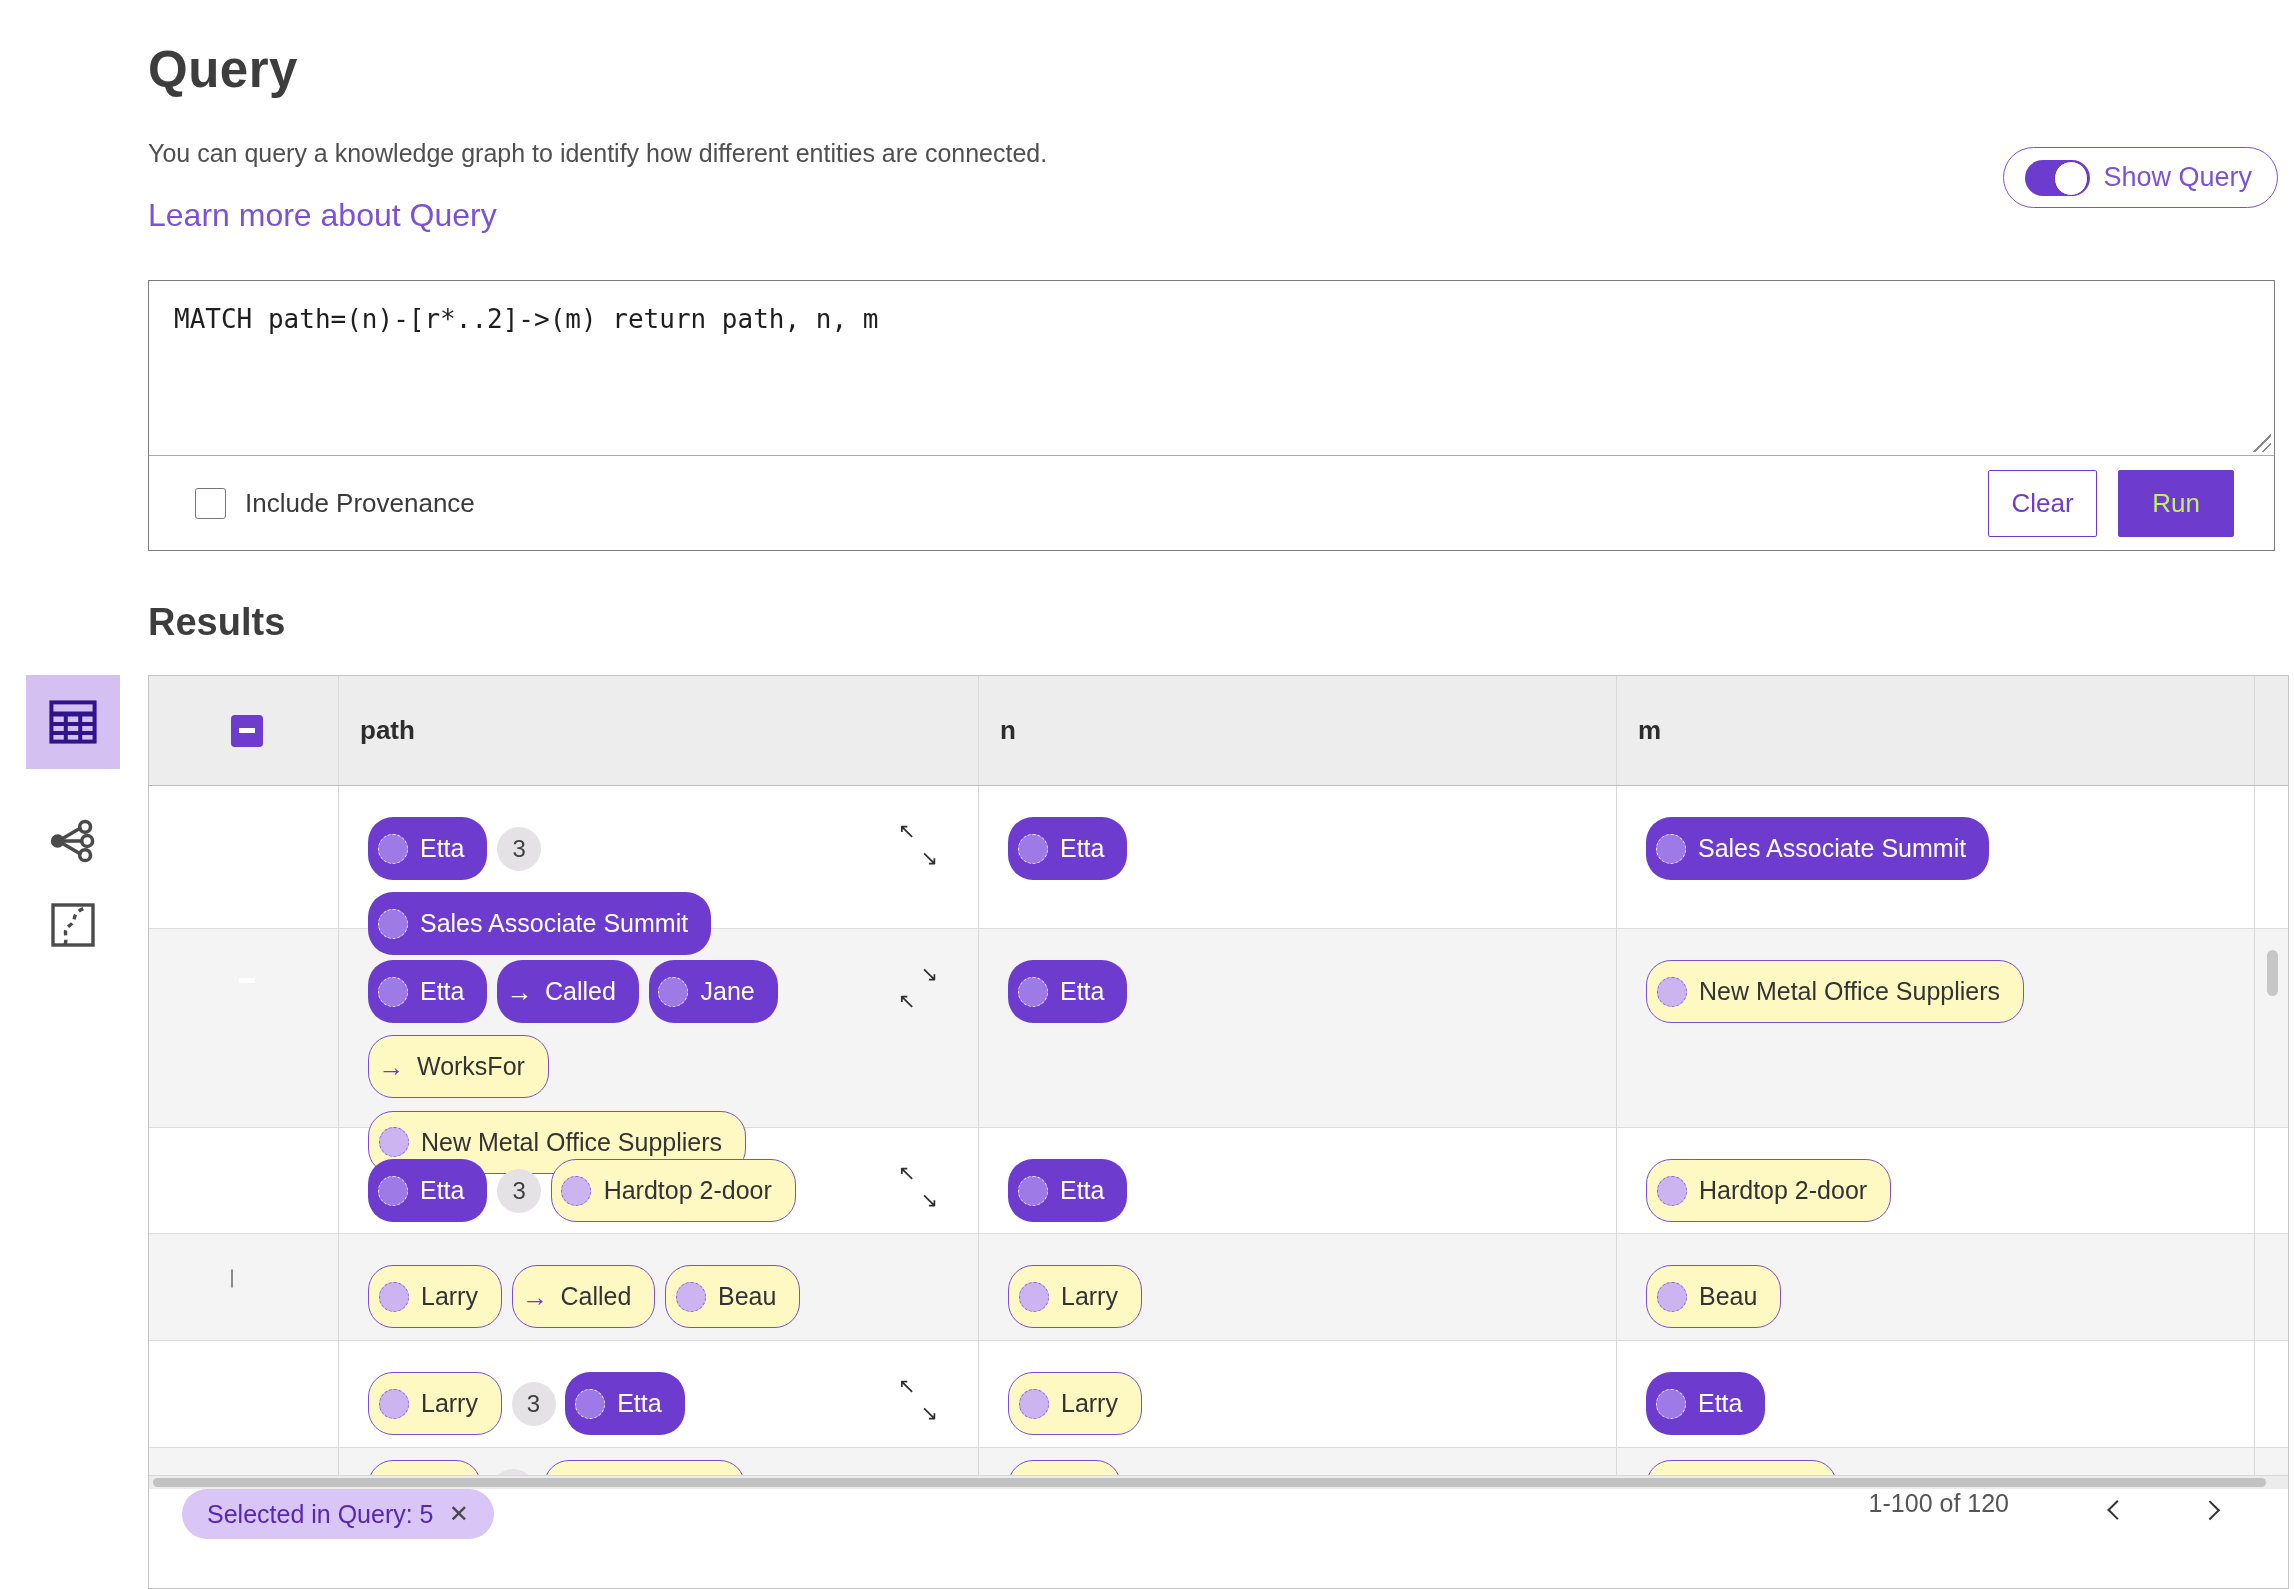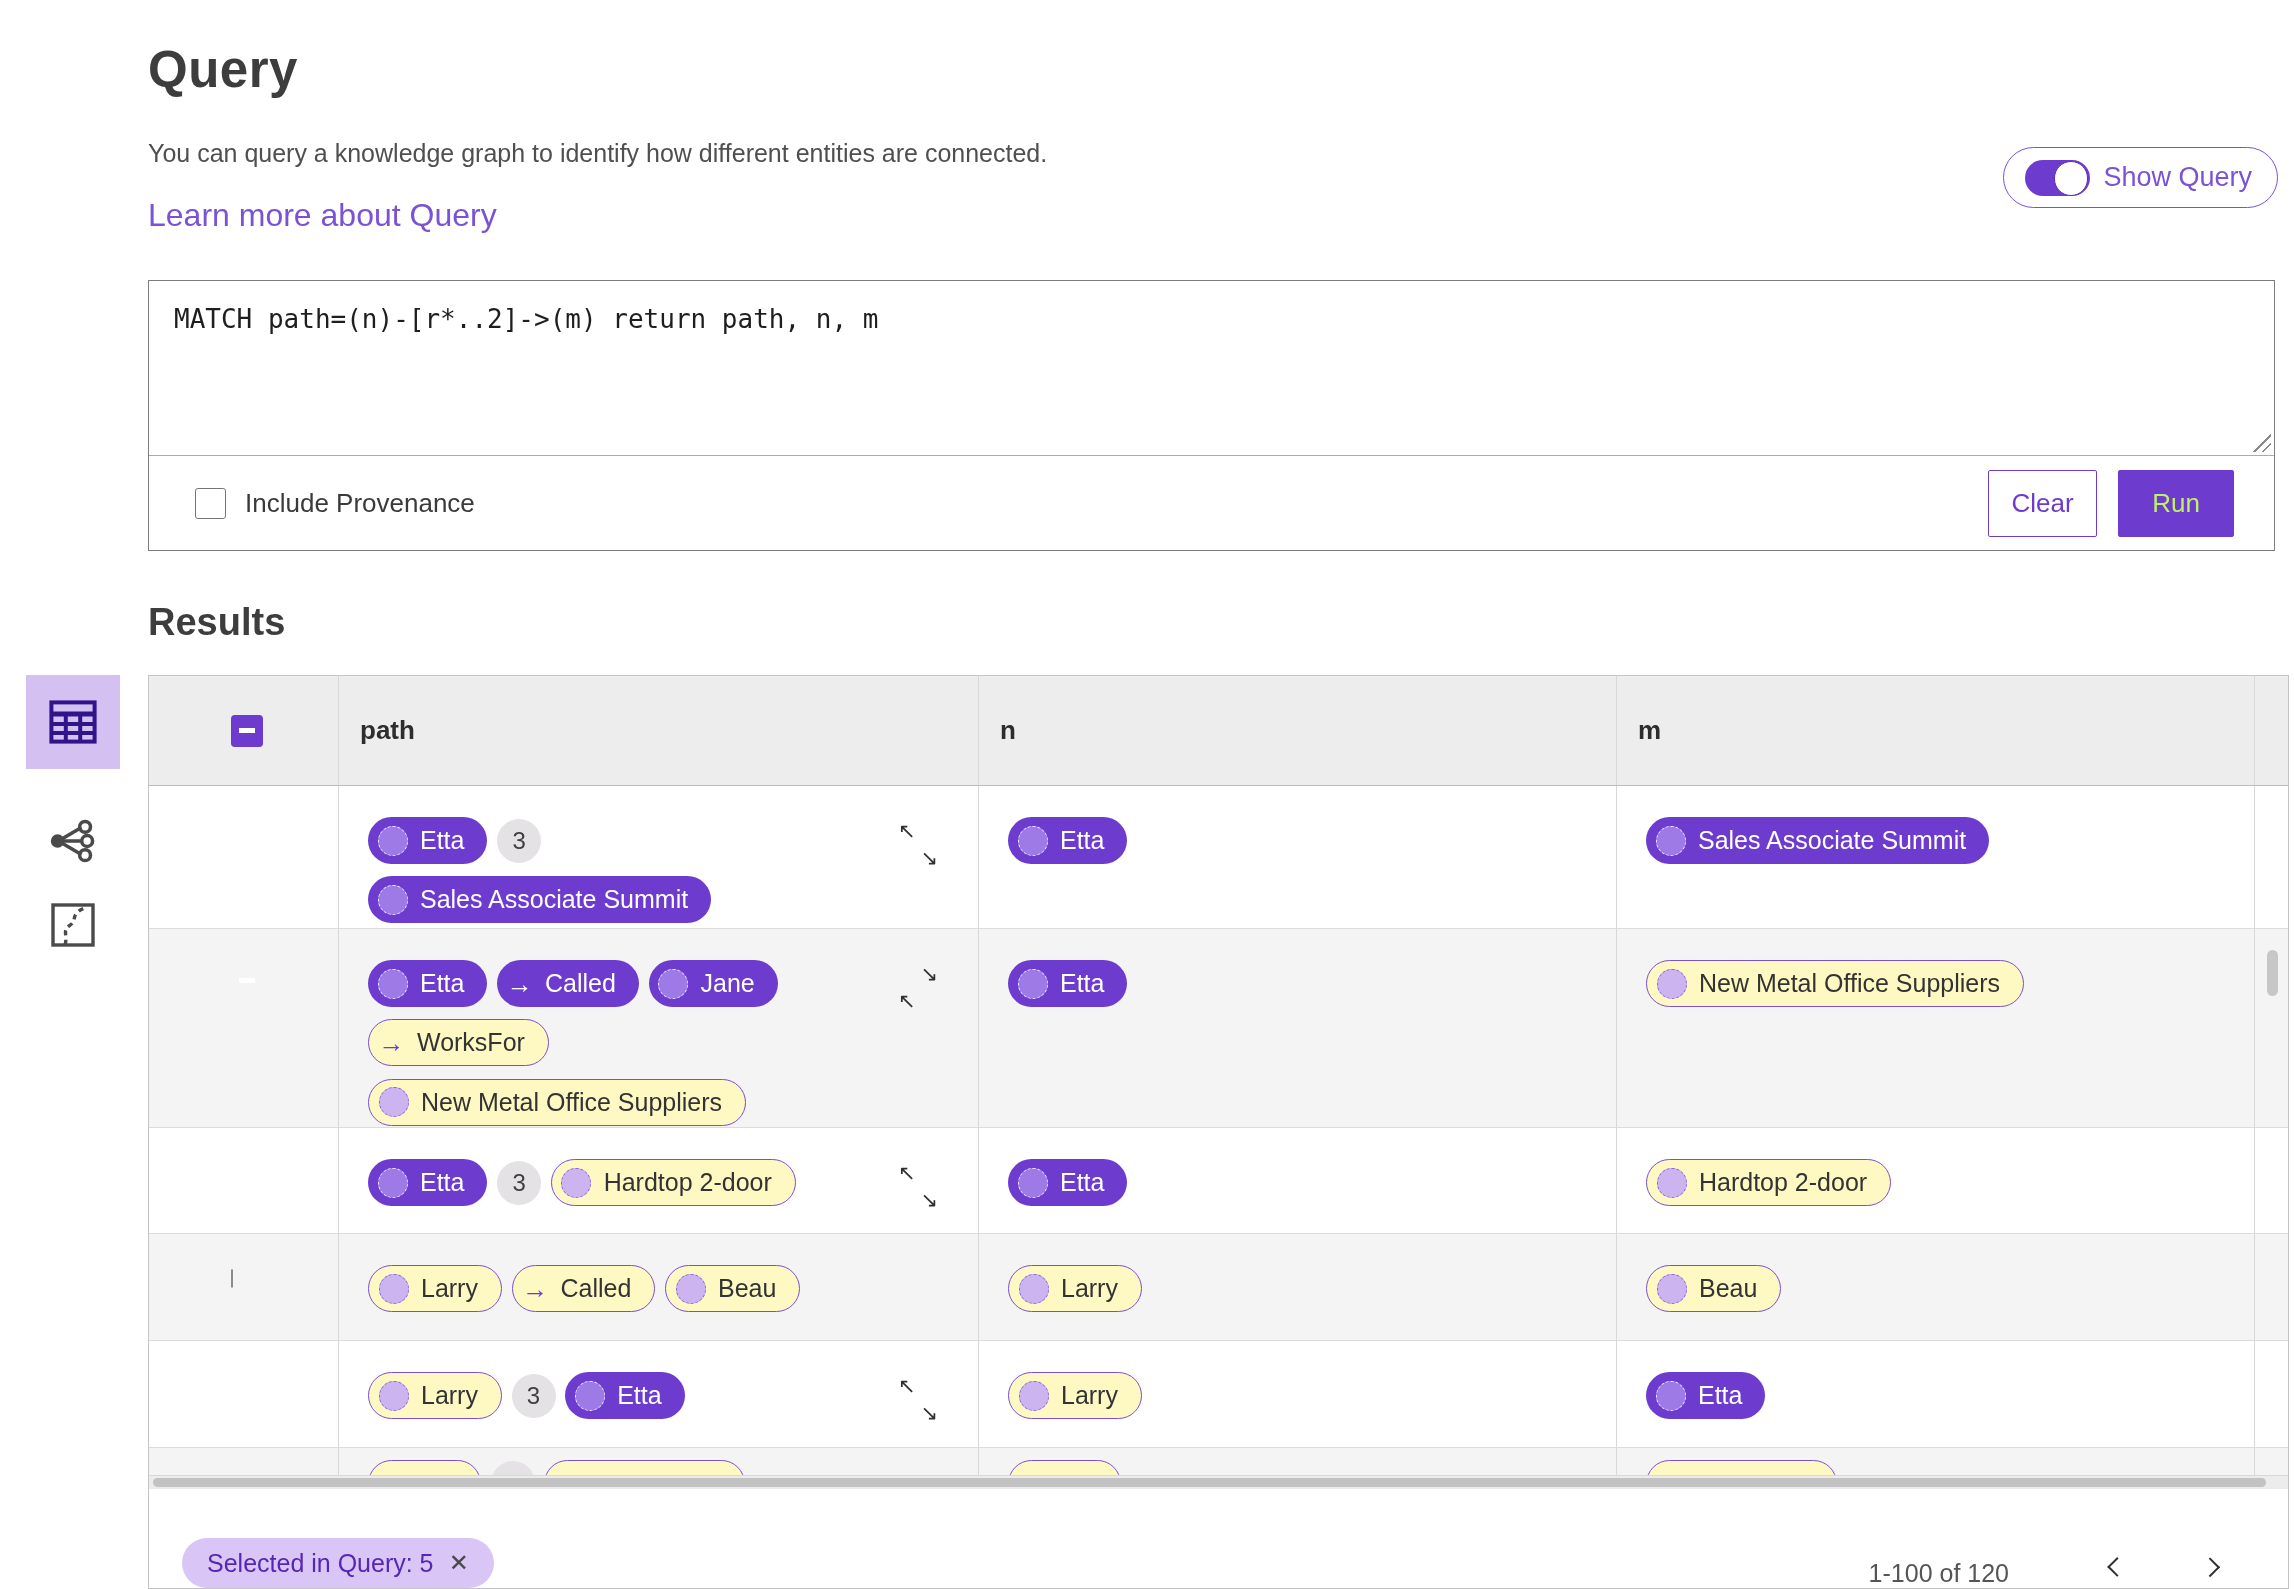--- a/index.html
+++ b/index.html
@@ -54,21 +54,21 @@
   .cell:last-child { border-right:none; }
 
   .trow { border-bottom:1px solid #dcdcdc; background:#fff; }
   .trow.zebra { background:#f5f4f5; }
   .trow .cell { padding:31px 0 0 29px; position:relative; }
   .trow .cb-cell { padding-left:82px; padding-top:36px; }
   .trow.partial { border-bottom:none; }
   .trow.partial .cell { padding-top:11.5px; overflow:hidden; }
 
   .pill-line { display:flex; align-items:center; gap:9.6px; margin-bottom:12.4px; }
-  .pill { display:inline-flex; align-items:center; gap:12.4px; height:47px; padding:0 23px 0 9.6px;
+  .pill { display:inline-flex; align-items:center; gap:12.4px; height:63px; padding:0 23px 0 9.6px;
     border-radius:25px; font-size:25px; white-space:nowrap; cursor:pointer; }
   .pill.filled { background:#6d3bce; color:#fff; }
   .pill.outlined { background:#fef9c3; border:1.9px solid #7a4fd4; color:#333; }
   .node-circle { width:30px; height:30px; border-radius:50%; flex:none; }
   .node-circle.fc { background:#9d7ae6; border:1.9px dashed rgba(255,255,255,.85); }
   .node-circle.oc { background:#cbb4f0; border:1.9px dashed #8a5fe0; }
   .arrow { font-size:26px; line-height:1; }
   .pill.filled .arrow { color:#fff; }
   .pill.outlined .arrow { color:#6d3bce; }
   .count-badge { width:44px; height:44px; border-radius:50%; background:#e4e2e4; color:#3f3f3f;
@@ -86,21 +86,21 @@
   .expander span { position:absolute; font-size:21px; line-height:1; }
   .expander.expand .s1 { top:0; left:0; }
   .expander.expand .s2 { bottom:0; right:3.8px; }
   .expander.collapse .s1 { top:0; right:3.8px; }
   .expander.collapse .s2 { bottom:0; left:0; }
 
   .vthumb { position:absolute; right:10.5px; top:274px; width:10.5px; height:46px; background:#c7c7c7; border-radius:5.7px; cursor:pointer; }
   .hscroll { height:14.3px; background:#ececec; border-top:1px solid #d8d8d8; position:relative; }
   .hscroll .hthumb { position:absolute; left:3.8px; top:1.9px; height:9.6px; width:2113px; background:#c2c2c2; border-radius:4.8px; cursor:pointer; }
 
-  .tfooter { height:99px; display:flex; align-items:flex-end; padding:0 54px 0 33px; background:#fff; }
+  .tfooter { height:99px; display:flex; align-items:flex-start; padding:0 54px 0 33px; background:#fff; }
   .chip { display:inline-flex; align-items:center; gap:15.3px; background:#d9c5f6; color:#5626b4;
     border-radius:955px; padding:0 25px; height:50px; font-size:25px; }
   .chip .close { color:#4a4a4a; font-size:24px; cursor:pointer; }
   .page-range { font-size:25px; color:#555; margin-right:84px; }
   .chev { width:42px; height:42px; display:grid; place-items:center; cursor:pointer; }
   .chev i { display:block; width:14.3px; height:14.3px; border-left:2.9px solid #2f2f2f; border-bottom:2.9px solid #2f2f2f; }
   .chev.prev { margin-right:57px; }
   .chev.prev i { transform:rotate(45deg); margin-left:5.7px; }
   .chev.next i { transform:rotate(225deg); margin-right:5.7px; }
 </style>

